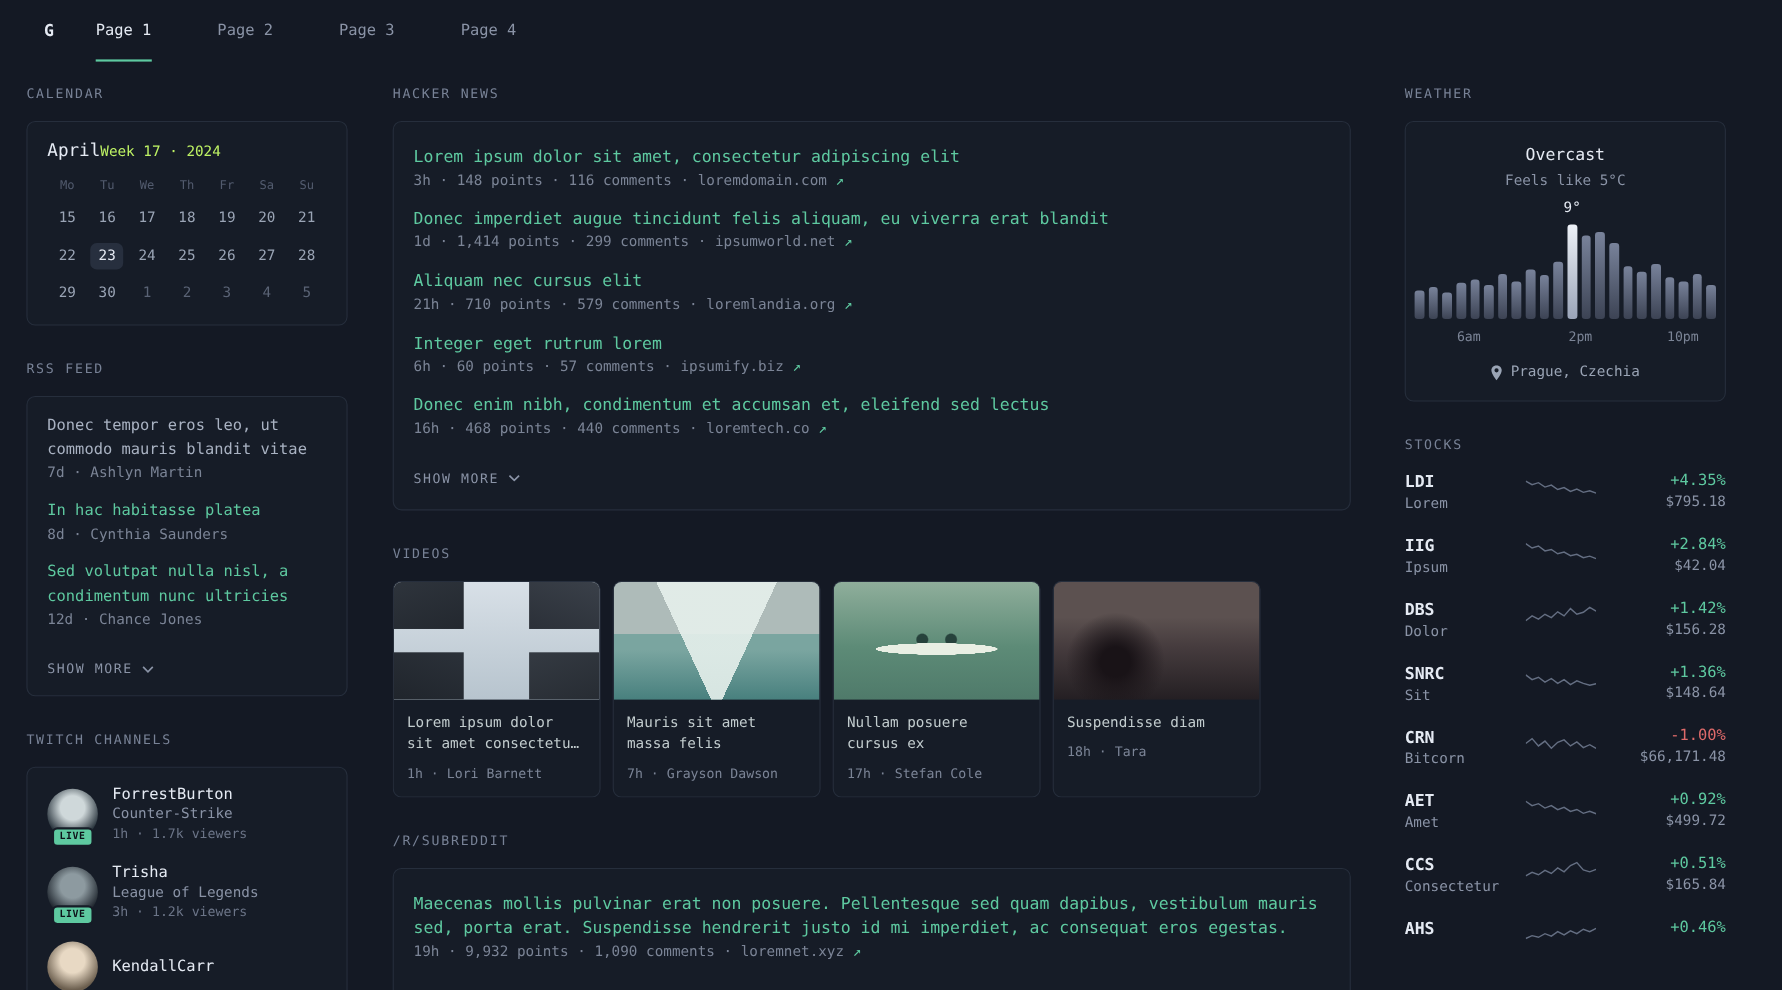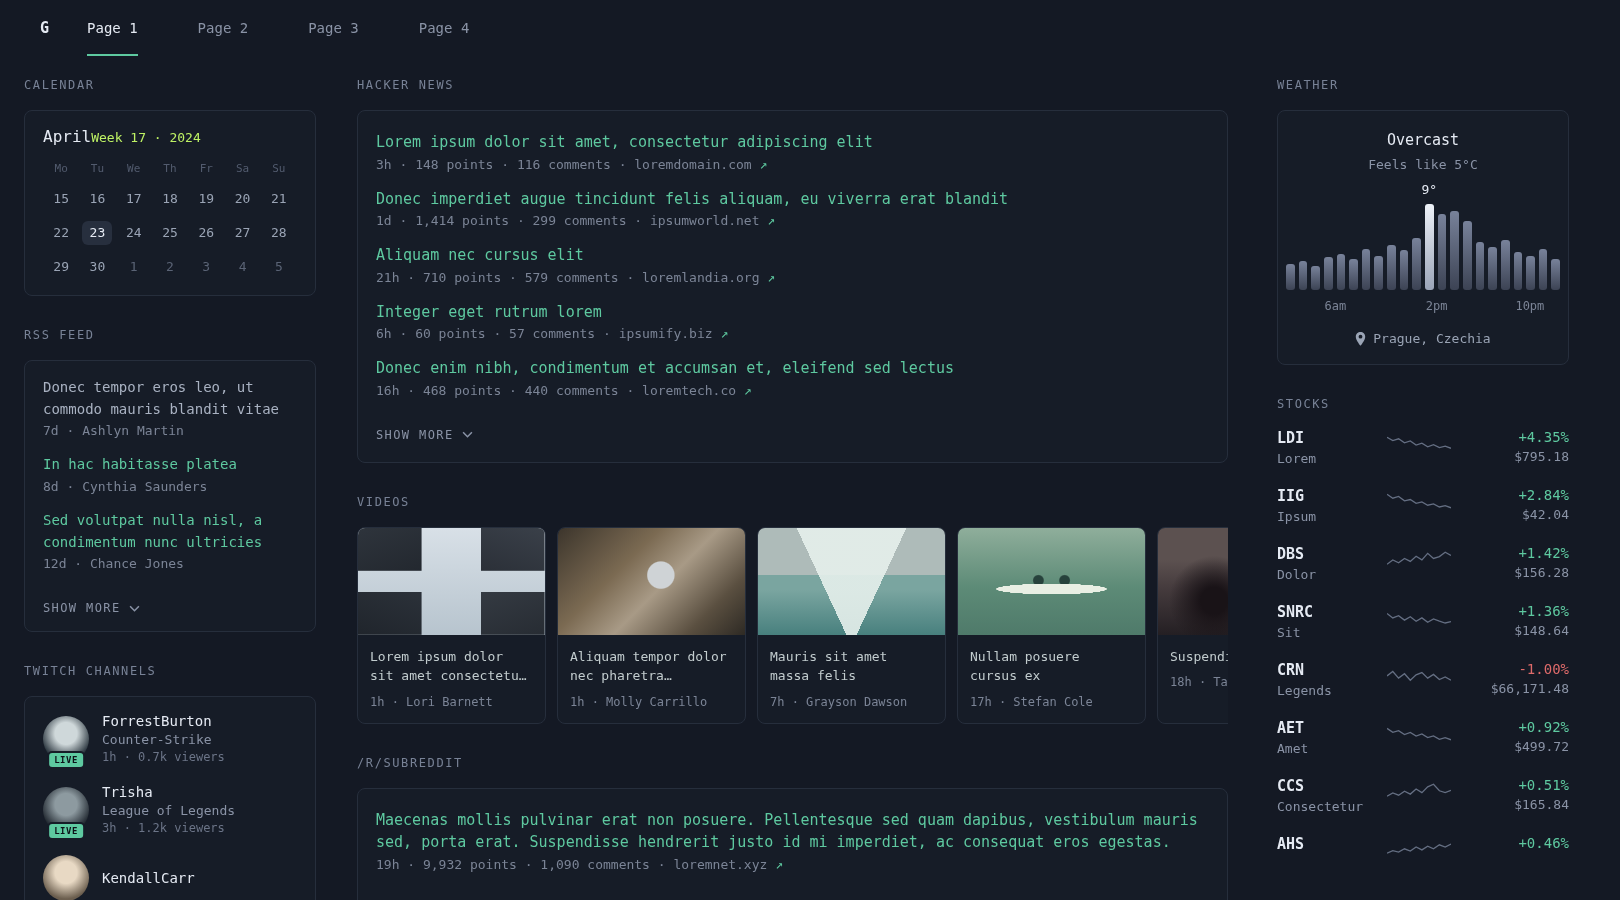--- a/index.html
+++ b/index.html
@@ -207,21 +207,21 @@
       <div class="section-title">TWITCH CHANNELS</div>
       <div class="card">
         <div>
             <div class="channel">
               <div class="avatar" style="background: radial-gradient(circle at 50% 38%, rgb(207, 216, 218) 0px, rgb(207, 216, 218) 30%, rgb(39, 50, 59) 72%);">
                 <div class="live-badge">LIVE</div>
               </div>
               <div class="channel-info">
                 <div class="channel-name">ForrestBurton</div>
                 <div class="channel-game">Counter-Strike</div>
-                <div class="channel-meta">1h · 0.7k viewers</div>
+                <div class="channel-meta">1h · 1.7k viewers</div>
               </div>
             </div>
             <div class="channel">
               <div class="avatar" style="background: radial-gradient(circle at 50% 38%, rgb(141, 154, 160) 0px, rgb(141, 154, 160) 30%, rgb(31, 38, 46) 72%);">
                 <div class="live-badge">LIVE</div>
               </div>
               <div class="channel-info">
                 <div class="channel-name">Trisha</div>
                 <div class="channel-game">League of Legends</div>
                 <div class="channel-meta">3h · 1.2k viewers</div>
@@ -274,27 +274,20 @@
     </section>
 
     <section class="section">
       <div class="section-title">VIDEOS</div>
       <div class="videos-row">
           <div class="video-card">
             <div class="video-thumb thumb-cross-sky"></div>
             <div class="video-body">
               <div class="video-title">Lorem ipsum dolor sit amet consectetu…</div>
               <div class="video-meta">1h · Lori Barnett</div>
-            </div>
-          </div>
-          <div class="video-card">
-            <div class="video-thumb thumb-camera-hands"></div>
-            <div class="video-body">
-              <div class="video-title">Aliquam tempor dolor nec pharetra…</div>
-              <div class="video-meta">1h · Molly Carrillo</div>
             </div>
           </div>
           <div class="video-card">
             <div class="video-thumb thumb-sea-wake"></div>
             <div class="video-body">
               <div class="video-title">Mauris sit amet massa felis</div>
               <div class="video-meta">7h · Grayson Dawson</div>
             </div>
           </div>
           <div class="video-card">
@@ -431,21 +424,21 @@
               </svg>
             </div>
             <div class="stock-right">
               <div class="stock-change">+1.36%</div>
               <div class="stock-price">$148.64</div>
             </div>
           </div>
           <div class="stock">
             <div class="stock-left">
               <div class="stock-sym">CRN</div>
-              <div class="stock-name">Legends</div>
+              <div class="stock-name">Bitcorn</div>
             </div>
             <div class="stock-spark">
               <svg viewBox="0 0 64 28" class="spark-svg">
                 <polyline points="0.0,13.9 5.8,9.5 11.6,16.1 17.5,11.7 23.3,18.3 29.1,12.8 34.9,10.6 40.7,16.1 46.5,12.4 52.4,17.6 58.2,15.0 64.0,18.3" fill="none" stroke="#646e82" stroke-width="1.3"></polyline>
               </svg>
             </div>
             <div class="stock-right">
               <div class="stock-change neg">-1.00%</div>
               <div class="stock-price">$66,171.48</div>
             </div>

